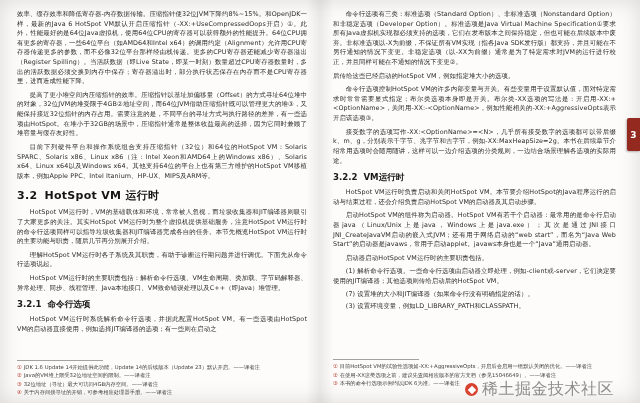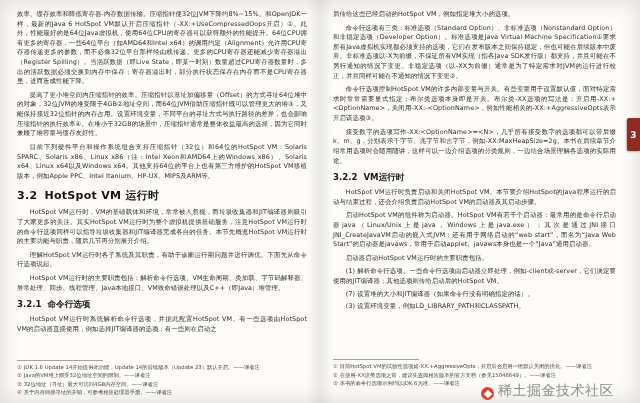--- a/index.html
+++ b/index.html
@@ -50,40 +50,40 @@
     position:absolute; right:0; top:118px; width:13px; height:33px;
     background:#93291f; color:#ffffff;
     display:flex; align-items:center; justify-content:center;
     font-size:9px; font-weight:bold;
     border-radius:2px 0 0 2px;
     box-shadow:-1px 1px 2px rgba(0,0,0,0.25);
   }
 
   .watermark {
     position:absolute; right:26px; bottom:3px;
-    display:flex; align-items:flex-end; gap:4px;
-    color:#8e8d8b; font-size:14px; letter-spacing:0.5px;
+    display:flex; align-items:center; gap:4px;
+    color:#8e8d8b; font-size:16px; letter-spacing:0.5px;
   }
   .wm-logo {
     width:13px; height:13px; border-radius:50%;
     background:#d8432f; position:relative; flex:0 0 auto;
   }
   .wm-logo::after {
     content:""; position:absolute; left:3.5px; top:3.5px;
     width:6px; height:6px; background:#ffffff; transform:rotate(45deg);
   }
 </style>
 </head>
 <body>
 
 <div class="scan">
 
   <div class="page page-left">
     <p class="body">效率、缓存效率和降低寄存器-内存数据传输。压缩指针使32位JVM下降约8%~15%。和OpenJDK一样，最新的Java 6 HotSpot VM默认开启压缩指针（-XX:+UseCompressedOops开启）①。此外，性能最好的是64位Java虚拟机，使用64位CPU的寄存器可以获得额外的性能提升。64位CPU拥有更多的寄存器，一些64位平台（如AMD64和Intel x64）的调用约定（Alignment）允许用CPU寄存器传递更多的参数，而不必像32位平台那样经由栈传递。更多的CPU寄存器还能减少寄存器溢出（Register Spilling）。当活跃数据（即Live State，即某一时刻）数量超过CPU寄存器数量时，多出的活跃数据必须交换到内存中保存；寄存器溢出时，部分执行状态保存在内存而不是CPU寄存器里，进而造成性能下降。</p>
-    <p class="body indent">提高了更小堆空间内压缩指针的效率。压缩指针以基址加偏移量（Offset）的方式寻址64位堆中的对象，32位JVM的堆受限于4GB②地址空间，而64位JVM借助压缩指针既可以管理更大的堆③，又能保持接近32位指针的内存占用。设置环境变量，不同平台的寻址方式与执行路径的差异，也会影响压缩指针的执行效率④。在堆小于32GB的场景中，压缩指针通常是整体收益最高的选择，因为它同时兼顾了堆容量与缓存友好性。</p>
+    <p class="body indent">提高了更小堆空间内压缩指针的效率。压缩指针以基址加偏移量（Offset）的方式寻址64位堆中的对象，32位JVM的堆受限于4GB②地址空间，而64位JVM借助压缩指针既可以管理更大的堆③，又能保持接近32位指针的内存占用。需要注意的是，不同平台的寻址方式与执行路径的差异，有一些选项由HotSpot。在堆小于32GB的场景中，压缩指针通常是整体收益最高的选择，因为它同时兼顾了堆容量与缓存友好性。</p>
     <p class="body indent">目前下列硬件平台和操作系统组合支持压缩指针（32位）和64位的HotSpot VM：Solaris SPARC、Solaris x86、Linux x86（注：Intel Xeon和AMD64上的Windows x86）、Solaris x64、Linux x64以及Windows x64。其他支持64位的平台上也有第三方维护的HotSpot VM移植版本，例如Apple PPC、Intel Itanium、HP-UX、MIPS及ARM等。</p>
 
     <h2 class="sec">
       <span class="num">3.2</span><span>HotSpot VM 运行时</span>
     </h2>
 
     <p class="body indent">HotSpot VM运行时，VM的基础载体和环境，常常被人忽视，而垃圾收集器和JIT编译器则吸引了大家更多的关注。其实HotSpot VM运行时为整个虚拟机提供基础服务，注意HotSpot VM运行时的命令行选项同样可以指导垃圾收集器和JIT编译器完成各自的任务。本节先概览HotSpot VM运行时的主要功能与职责，随后几节再分别展开介绍。</p>
     <p class="body indent">理解HotSpot VM运行时各子系统及其职责，有助于诊断运行期问题并进行调优。下面先从命令行选项说起。</p>
     <p class="body indent">HotSpot VM运行时的主要职责包括：解析命令行选项、VM生命周期、类加载、字节码解释器、异常处理、同步、线程管理、Java本地接口、VM致命错误处理以及C++（即Java）堆管理。</p>
 
@@ -96,22 +96,22 @@
     <div class="footnotes">
       <div class="fnrule"></div>
       <span class="fn"><span class="m">①</span><span>JDK 1.6 Update 14开始提供此功能，Update 14的后续版本（Update 23）默认开启。——译者注</span></span>
       <span class="fn"><span class="m">②</span><span>Java的VM堆上限受32位地址空间的限制。——译者注</span></span>
       <span class="fn"><span class="m">③</span><span>32位地址（寻址）最大可访问4GB内存空间。——译者注</span></span>
       <span class="fn"><span class="m">④</span><span>关于内存间接寻址的开销，可参考相应处理器手册。——译者注</span></span>
     </div>
   </div>
 
   <div class="page page-right">
+    <p class="body indent">命令行选项有三类：标准选项（Standard Option）、非标准选项（Nonstandard Option）和非稳定选项（Developer Option）。标准选项是Java Virtual Machine Specification①要求所有Java虚拟机实现都必须支持的选项，它们在发布版本之间保持稳定，但也可能在后续版本中废弃。非标准选项以-X为前缀，不保证所有VM实现（指各Java SDK发行版）都支持，并且可能在不另行通知的情况下变更。非稳定选项（以-XX为前缀）通常是为了特定需求对JVM的运行进行校正，并且同样可能在不通知的情况下变更②。</p>
     <p class="body">后传给这些已经启动的HotSpot VM，例如指定堆大小的选项。</p>
-    <p class="body indent">命令行选项有三类：标准选项（Standard Option）、非标准选项（Nonstandard Option）和非稳定选项（Developer Option）。标准选项是Java Virtual Machine Specification①要求所有Java虚拟机实现都必须支持的选项，它们在发布版本之间保持稳定，但也可能在后续版本中废弃。非标准选项以-X为前缀，不保证所有VM实现（指各Java SDK发行版）都支持，并且可能在不另行通知的情况下变更。非稳定选项（以-XX为前缀）通常是为了特定需求对JVM的运行进行校正，并且同样可能在不通知的情况下变更②。</p>
     <p class="body indent">命令行选项控制HotSpot VM的许多内部变量与开关。有些变量用于设置默认值，面对特定需求时常常需要显式指定；布尔类选项本身即是开关。布尔类-XX选项的写法是：开启用-XX:+&lt;OptionName&gt;，关闭用-XX:-&lt;OptionName&gt;，例如性能相关的-XX:+AggressiveOpts表示开启该选项③。</p>
     <p class="body indent">接受数字的选项写作-XX:&lt;OptionName&gt;=&lt;N&gt;，几乎所有接受数字的选项都可以带后缀k、m、g，分别表示千字节、兆字节和吉字节，例如-XX:MaxHeapSize=2g。本书在后续章节介绍常用选项时会随用随讲，这样可以一边介绍选项的分类规则，一边结合场景理解各选项的实际用途。</p>
 
     <h3 class="sub">
       <span class="num">3.2.2</span><span>VM运行时</span>
     </h3>
 
     <p class="body indent">HotSpot VM运行时负责启动和关闭HotSpot VM。本节要介绍HotSpot的Java程序运行的启动与结束过程，还会介绍负责启动HotSpot VM的启动器及其启动步骤。</p>
     <p class="body indent">启动HotSpot VM的组件称为启动器。HotSpot VM有若干个启动器：最常用的是命令行启动器java（Linux/Unix上是java，Windows上是java.exe）；其次是通过JNI接口JNI_CreateJavaVM启动的嵌入式JVM；还有用于网络启动的“web start”，而名为“Java Web Start”的启动器是javaws，常用于启动applet。javaws本身也是一个“Java”通用启动器。</p>
     <p class="body indent">启动器启动HotSpot VM运行时的主要职责包括。</p>

